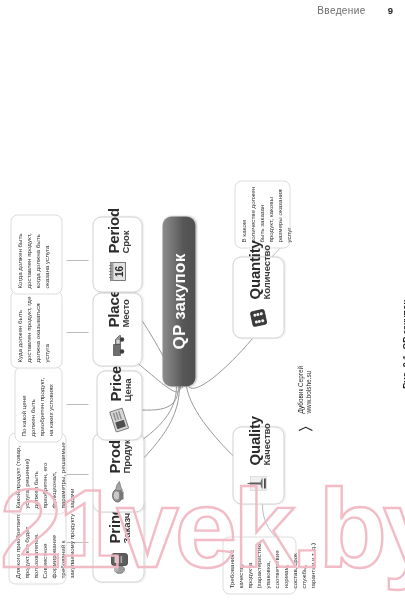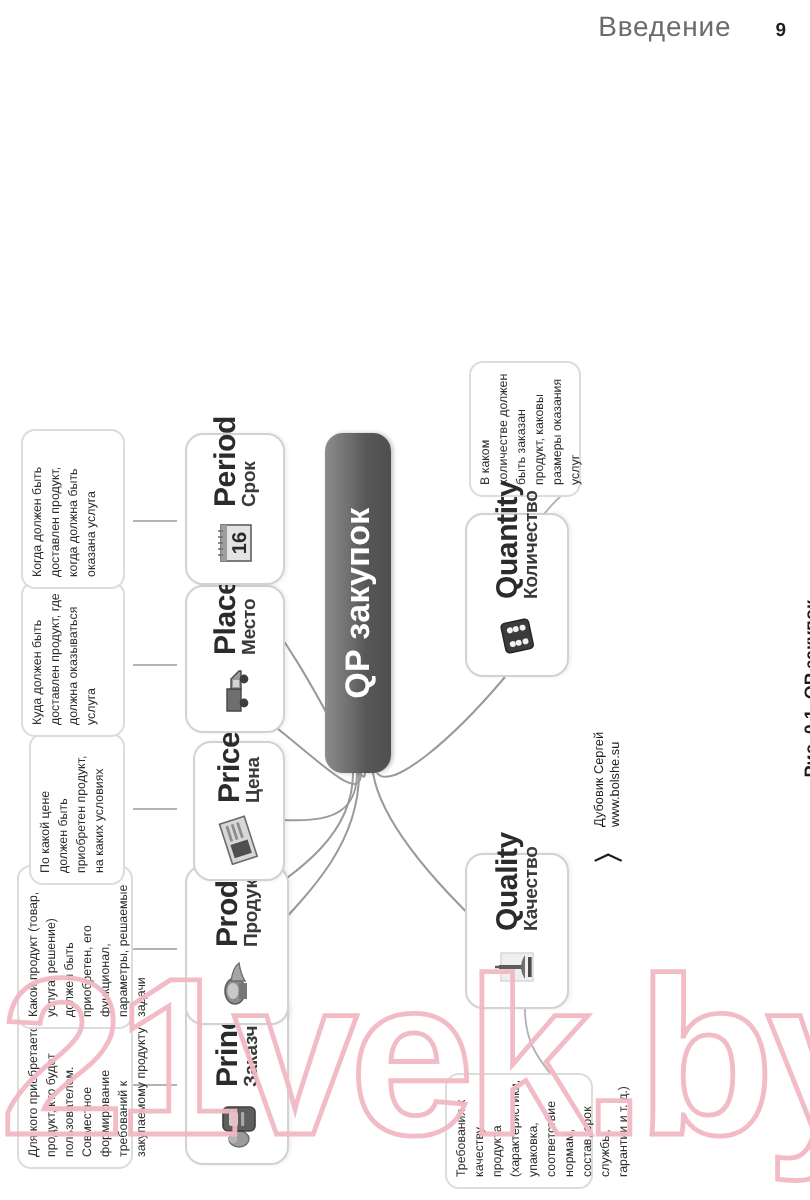--- a/index.html
+++ b/index.html
@@ -4,21 +4,21 @@
 <style>
   html,body{margin:0;padding:0;}
   body{
     width:405px;height:600px;overflow:hidden;background:#ffffff;
     font-family:"Liberation Sans", sans-serif;position:relative;
   }
   .page{position:absolute;inset:0;background:#fff;overflow:hidden;}
 
   
   .runhead{position:absolute;top:5px;right:12px;display:flex;align-items:baseline;gap:22px;}
-  .runhead .rh-title{font-size:14px;color:#6b6b6b;letter-spacing:.4px;}
+  .runhead .rh-title{font-size:10px;color:#6b6b6b;letter-spacing:.4px;}
   .runhead .rh-page{font-size:9.5px;color:#1d1d1d;font-weight:bold;}
 
   
   .canvas{
     position:absolute;left:0;top:0;width:405px;height:600px;
   }
   .rot{
     position:absolute;
     width:600px;height:405px;
     left:-97.5px;top:97.5px;

